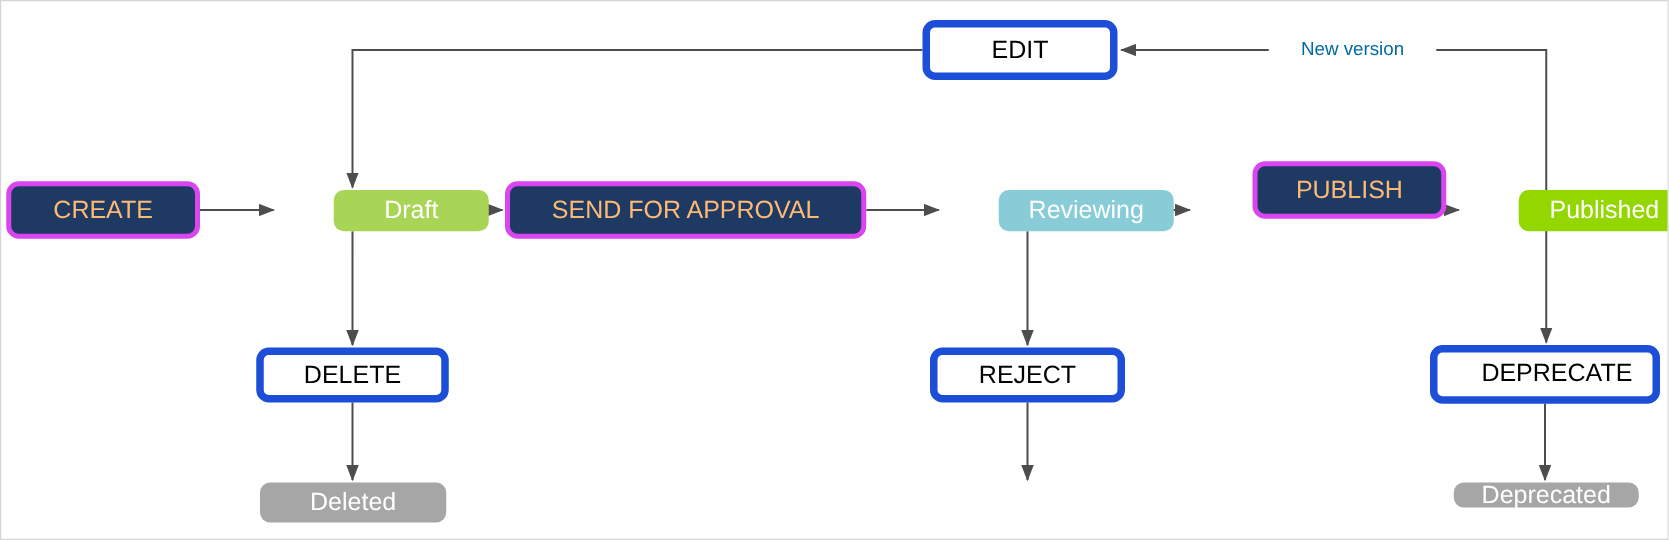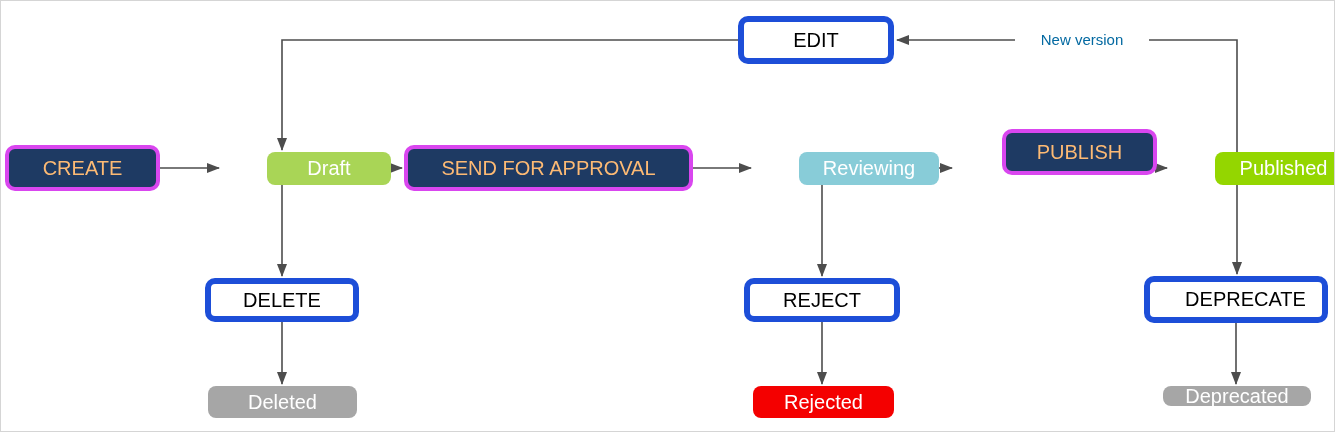--- a/index.html
+++ b/index.html
@@ -109,19 +109,18 @@
   <div class="node outline" style="left:737px; top:15px; width:156px; height:48px;">EDIT</div>
 
   <div class="node outline" style="left:204px; top:277px; width:154px; height:44px;">DELETE</div>
 
   <div class="node outline" style="left:743px; top:277px; width:156px; height:44px;">REJECT</div>
 
   <div class="node outline" style="left:1143px; top:275px; width:184px; height:47px;padding-left:19px;">DEPRECATE</div>
 
   <div class="node terminal gray" style="left:207px; top:385px; width:149px; height:32px;">Deleted</div>
 
-  <div class="node terminal red" style="left:752px; top:385px; width:141px; height:32px;">Rejected</div>
 
   <div class="node terminal gray" style="left:1162px; top:385px; width:148px; height:20px;">Deprecated</div>
 
   <div class="edge-label">New version</div>
 
 </div>
 
 </body></html>

